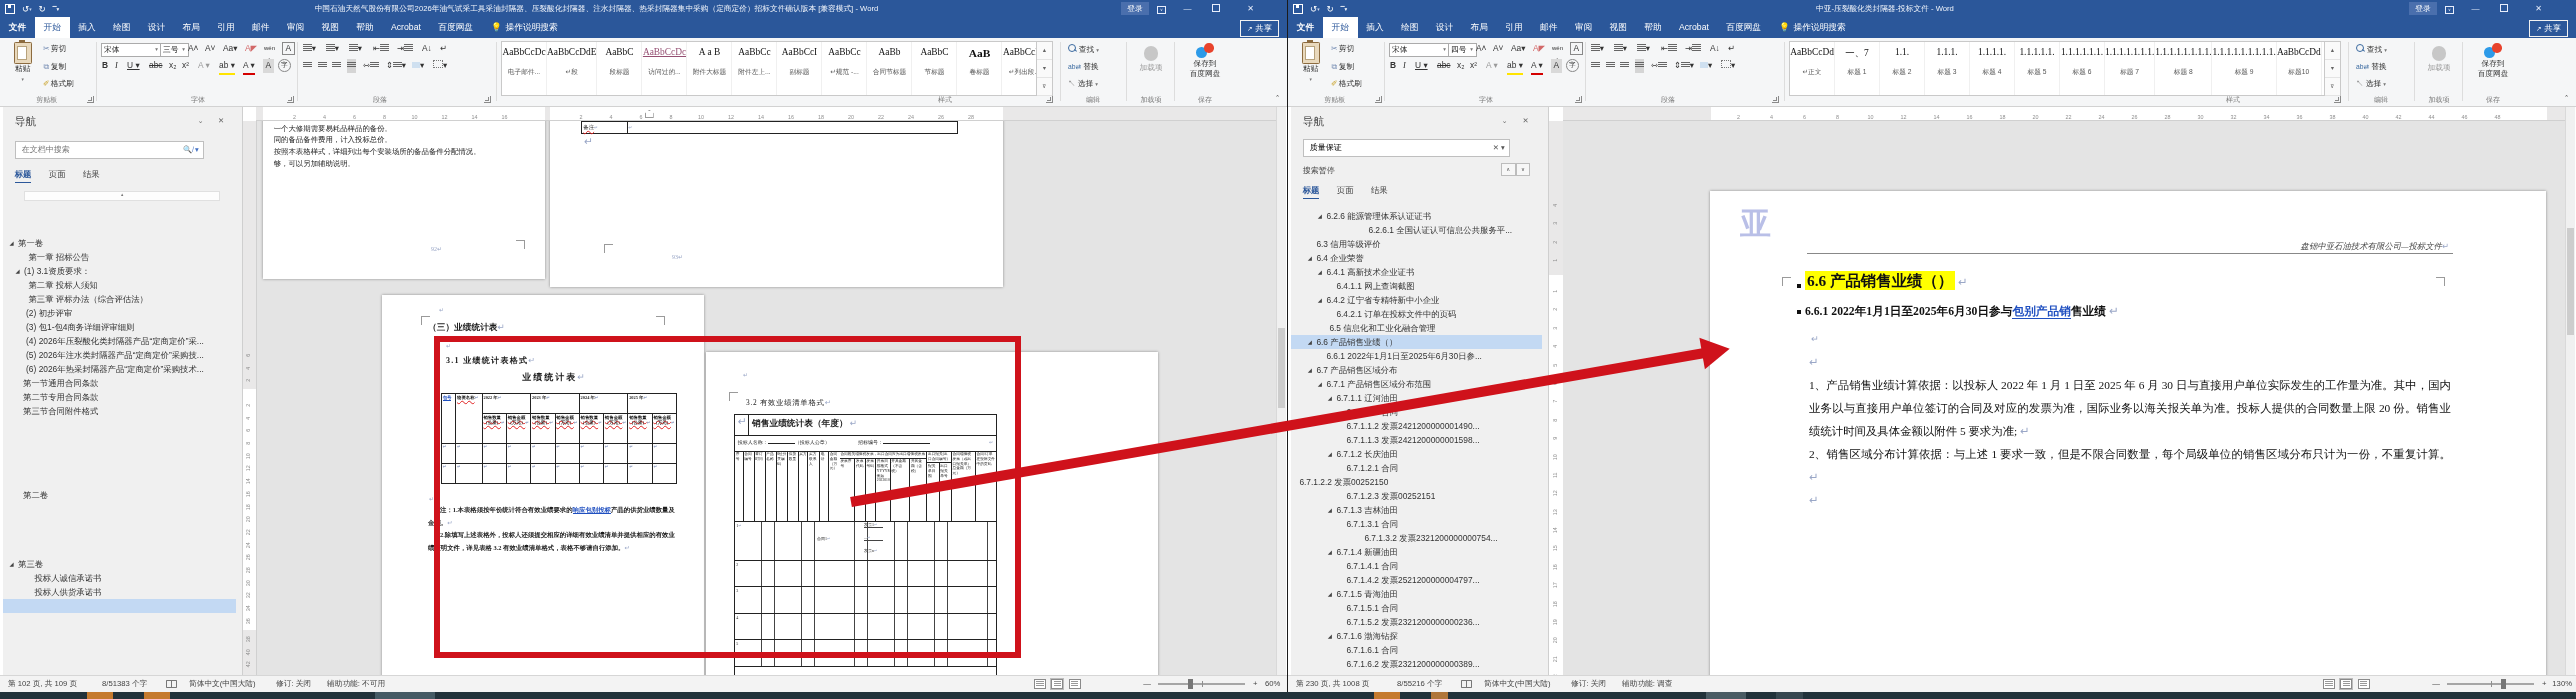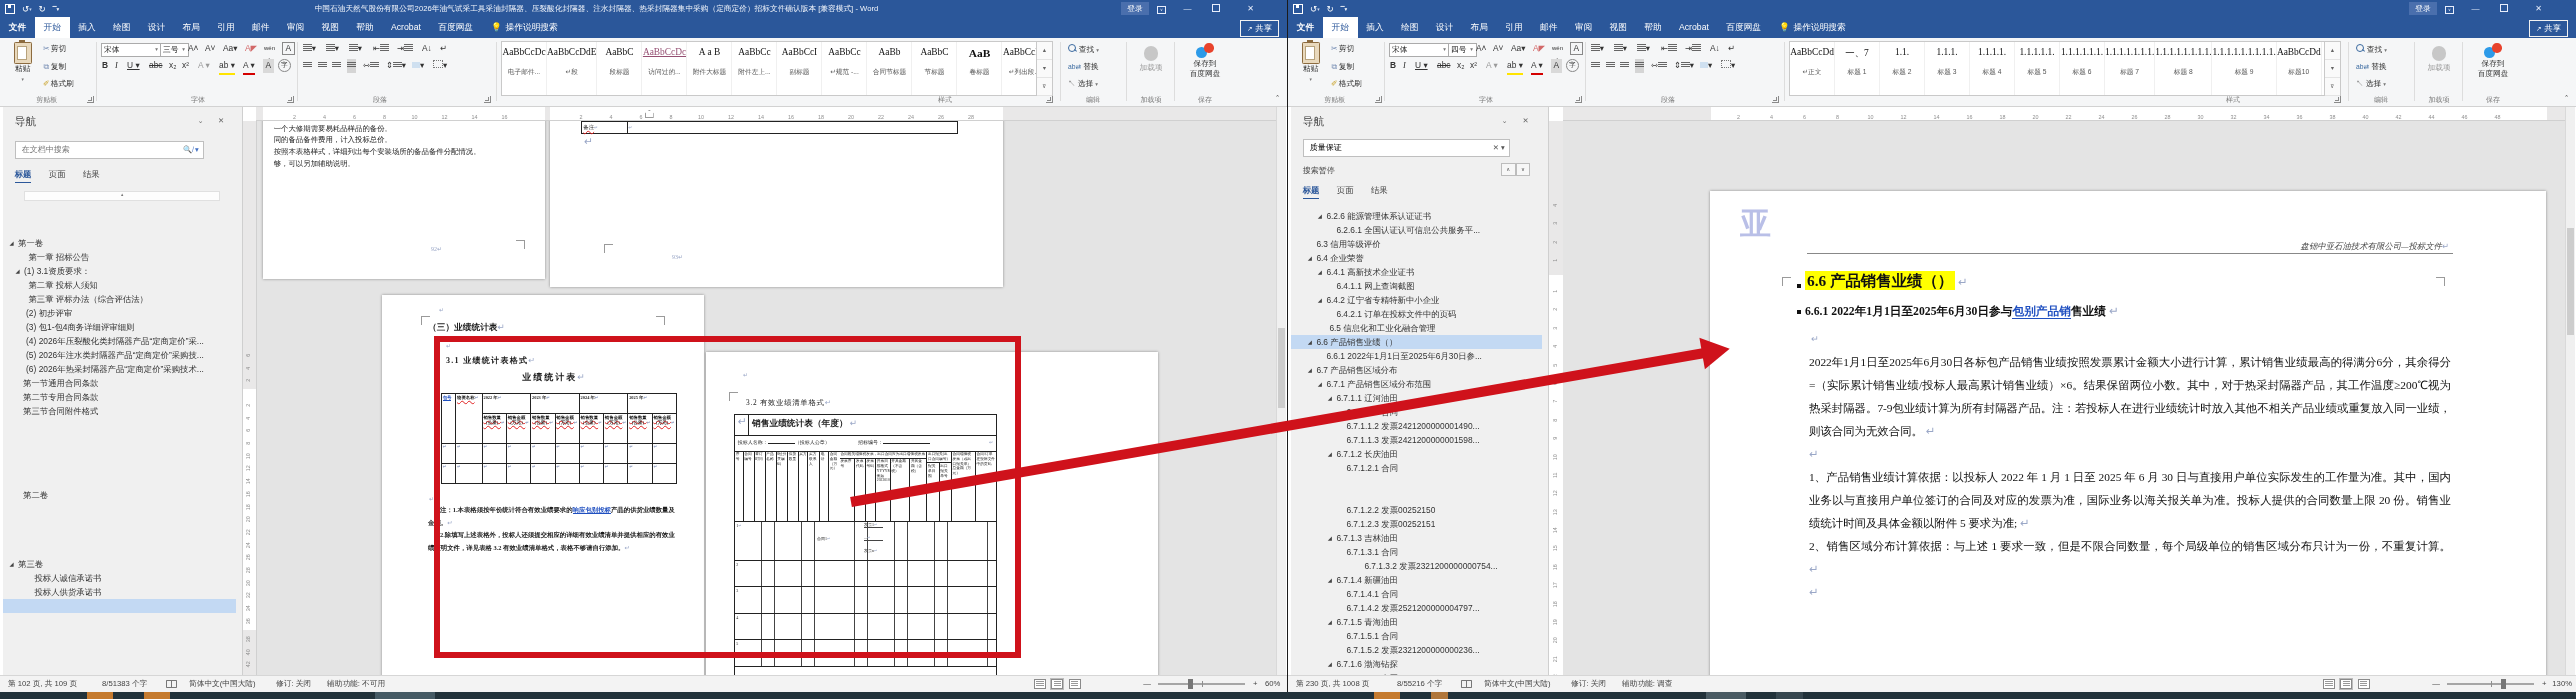--- a/index.html
+++ b/index.html
@@ -571,20 +571,21 @@
 </div>
 
 <div class="win" id="winR" style="left:1288px;width:1288px">
   <div class="tbar">
     <span class="qat">
       <span class="sv"></span>
       <span class="qico">↺<i class="dd">▾</i></span>
       <span class="qico">↻</span>
       <span class="qico" style="font-size:5.4px">▔▾</span>
     </span>
+    <span class="ttl">中亚-压裂酸化类封隔器-投标文件  -  Word</span>
     <span class="signin" style="left:1121px">登录</span>
     <span class="tbtn" style="left:1150px"><span class="rops">∨</span></span>
     <span class="tbtn" style="left:1176px">—</span>
     <span class="tbtn" style="left:1204px"><span class="rsq"></span></span>
     <span class="tbtn" style="left:1239px">✕</span>
   </div>
   <div class="tabs">
     <span><span class="tab file">文件</span><span class="tab act">开始</span><span class="tab">插入</span><span class="tab">绘图</span><span class="tab">设计</span><span class="tab">布局</span><span class="tab">引用</span><span class="tab">邮件</span><span class="tab">审阅</span><span class="tab">视图</span><span class="tab">帮助</span><span class="tab">Acrobat</span><span class="tab">百度网盘</span></span>
     <span class="tellme"><i class="bulb">💡</i><i>操作说明搜索</i></span>
     <span class="share" style="right:8px"><i class="shic">↗</i><i>共享</i></span>
@@ -767,39 +768,39 @@
     </div>
     <div style="position:absolute;left:12px;top:58px;font-size:8px;color:#444">搜索暂停</div>
     <span class="updn" style="right:32px;top:56px">∧</span>
     <span class="updn" style="right:17.4px;top:56px">∨</span>
     <div class="nav-tabs" style="top:78px">
       <span class="on">标题</span><span>页面</span><span>结果</span>
     </div>
     <div class="tree" style="top:102px;bottom:0">
 
     <div class="nav-item exp" style="padding-left: 27px;"><span class="tri"></span><span>6.2.6 能源管理体系认证证书</span></div>
-        <div class="nav-item" style="padding-left: 37px;"><span class="tri"></span><span>6.2.6.1 全国认证认可信息公共服务平...</span></div>
+        <div class="nav-item" style="padding-left: 37px; margin-left: 32px;"><span class="tri"></span><span>6.2.6.1 全国认证认可信息公共服务平...</span></div>
         <div class="nav-item" style="padding-left: 17px;"><span class="tri"></span><span>6.3 信用等级评价</span></div>
         <div class="nav-item exp" style="padding-left: 17px;"><span class="tri"></span><span>6.4 企业荣誉</span></div>
         <div class="nav-item exp" style="padding-left: 27px;"><span class="tri"></span><span>6.4.1 高新技术企业证书</span></div>
         <div class="nav-item" style="padding-left: 37px;"><span class="tri"></span><span>6.4.1.1 网上查询截图</span></div>
         <div class="nav-item exp" style="padding-left: 27px;"><span class="tri"></span><span>6.4.2 辽宁省专精特新中小企业</span></div>
         <div class="nav-item" style="padding-left: 37px;"><span class="tri"></span><span>6.4.2.1 订单在投标文件中的页码</span></div>
         <div class="nav-item" style="padding-left: 30px;"><span class="tri"></span><span>6.5 信息化和工业化融合管理</span></div>
         <div class="nav-item sel exp" style="padding-left: 17px;"><span class="tri"></span><span>6.6 产品销售业绩（）</span></div>
         <div class="nav-item" style="padding-left: 27px;"><span class="tri"></span><span>6.6.1 2022年1月1日至2025年6月30日参...</span></div>
         <div class="nav-item exp" style="padding-left: 17px;"><span class="tri"></span><span>6.7 产品销售区域分布</span></div>
         <div class="nav-item exp" style="padding-left: 27px;"><span class="tri"></span><span>6.7.1 产品销售区域分布范围</span></div>
         <div class="nav-item exp" style="padding-left: 37px;"><span class="tri"></span><span>6.7.1.1 辽河油田</span></div>
         <div class="nav-item" style="padding-left: 47px;"><span class="tri"></span><span>6.7.1.1.1 合同</span></div>
         <div class="nav-item" style="padding-left: 47px;"><span class="tri"></span><span>6.7.1.1.2 发票2421200000001490...</span></div>
         <div class="nav-item" style="padding-left: 47px;"><span class="tri"></span><span>6.7.1.1.3 发票2421200000001598...</span></div>
         <div class="nav-item exp" style="padding-left: 37px;"><span class="tri"></span><span>6.7.1.2 长庆油田</span></div>
         <div class="nav-item" style="padding-left: 47px;"><span class="tri"></span><span>6.7.1.2.1 合同</span></div>
-        <div class="nav-item" style="padding-left: 47px; margin-top: 28px;"><span class="tri"></span><span>6.7.1.2.2 发票00252150</span></div>
+        <div class="nav-item" style=""><span class="tri"></span><span>6.7.1.2.2 发票00252150</span></div>
         <div class="nav-item" style="padding-left: 47px;"><span class="tri"></span><span>6.7.1.2.3 发票00252151</span></div>
         <div class="nav-item exp" style="padding-left: 37px;"><span class="tri"></span><span>6.7.1.3 吉林油田</span></div>
         <div class="nav-item" style="padding-left: 47px;"><span class="tri"></span><span>6.7.1.3.1 合同</span></div>
         <div class="nav-item" style="padding-left: 65px;"><span class="tri"></span><span>6.7.1.3.2 发票2321200000000754...</span></div>
         <div class="nav-item exp" style="padding-left: 37px;"><span class="tri"></span><span>6.7.1.4 新疆油田</span></div>
         <div class="nav-item" style="padding-left: 47px;"><span class="tri"></span><span>6.7.1.4.1 合同</span></div>
         <div class="nav-item" style="padding-left: 47px;"><span class="tri"></span><span>6.7.1.4.2 发票2521200000004797...</span></div>
         <div class="nav-item exp" style="padding-left: 37px;"><span class="tri"></span><span>6.7.1.5 青海油田</span></div>
         <div class="nav-item" style="padding-left: 47px;"><span class="tri"></span><span>6.7.1.5.1 合同</span></div>
         <div class="nav-item" style="padding-left: 47px;"><span class="tri"></span><span>6.7.1.5.2 发票2321200000000236...</span></div>
@@ -815,21 +816,20 @@
       <div class="rp-head" style="right:97px;top:50px"><span>盘锦中亚石油技术有限公司—投标文件</span><span class="pc" style="font-style:normal">↵</span></div>
       <div style="position:absolute;left:97px;top:62px;width:646px;height:0.7px;background:#888"></div>
       <div class="cmark" style="left:72px;top:86px"></div>
       <div class="cmark r" style="right:101px;top:86px"></div>
       <div class="bullet-sq" style="left:87px;top:93px"></div>
       <div class="rp-h1" style="left:95px;top:80px"><span class="hl">6.6 产品销售业绩（）</span><span class="pc" style="font-weight:normal;font-size:11.4px"> ↵</span></div>
       <div class="bullet-sq" style="left:87px;top:119px"></div>
       <div class="rp-h2" style="left:95px;top:113px"><span>6.6.1 2022年1月1日至2025年6月30日参与</span><span style="color:#1f4fc0;border-bottom:1.3px solid #1f4fc0">包别产品销</span><span>售业绩</span><span class="pc" style="font-weight:normal"> ↵</span></div>
       <div class="pc" style="position:absolute;left:101px;top:142px;font-size:9.4px">↵</div>
       <div class="rp-body" style="left:99px;top:160px;width:642px">
-        <div><span>2022年1月1日至2025年6月30日各标包产品销售业绩按照发票累计金额大小进行计算，累计销售业绩最高的得满分6分，其余得分=（实际累计销售业绩/投标人最高累计销售业绩）×6。结果保留两位小数。其中，对于热采封隔器产品，其工作温度≥200℃视为热采封隔器。7-9包业绩计算为所有封隔器产品。注：若投标人在进行业绩统计时放入其他不相关产品业绩或重复放入同一业绩，则该合同为无效合同。</span><span class="pc"> ↵</span></div>
         <div class="pc">↵</div>
         <div><span>1、产品销售业绩计算依据：以投标人 2022 年 1 月 1 日至 2025 年 6 月 30 日与直接用户单位实际发生的工作量为准。其中，国内业务以与直接用户单位签订的合同及对应的发票为准，国际业务以海关报关单为准。投标人提供的合同数量上限 20 份。销售业绩统计时间及具体金额以附件 5 要求为准;</span><span class="pc"> ↵</span></div>
         <div><span>2、销售区域分布计算依据：与上述 1 要求一致，但是不限合同数量，每个局级单位的销售区域分布只计为一份，不重复计算。</span><span class="pc"> ↵</span></div>
         <div class="pc">↵</div>
       </div>
     </div>
   </div>
   <div class="abs" style="right:0.7px;top:107px;bottom:16px;width:9.4px;background:#f0f0f0;border-left:0.7px solid #d9d9d9">
     <div class="abs" style="left:1.3px;right:1.3px;top:121px;height:107px;background:#cdcdcd"></div>
   </div>

